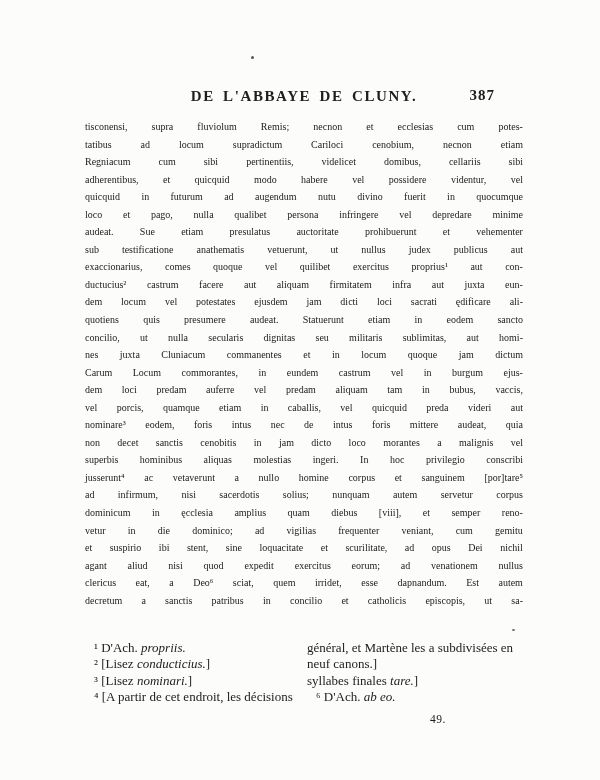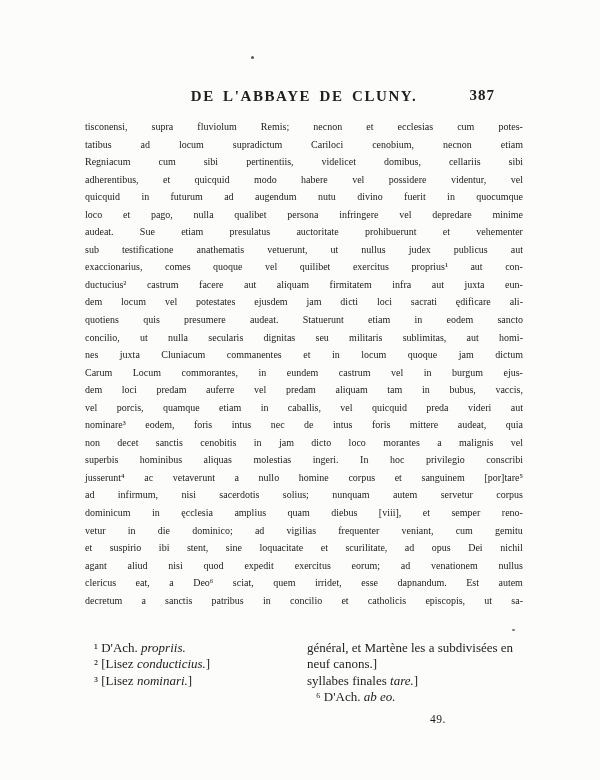--- a/index.html
+++ b/index.html
@@ -423,20 +423,21 @@
         <span>ut</span>
         <span>sa-</span>
       </div>
   </main>
 
   <section class="footnotes">
     <div class="fn-col">
       <div class="fn-line ind"><span>¹ D'Ach. </span><span class="it">propriis.</span><span></span></div>
       <div class="fn-line ind"><span>² [Lisez </span><span class="it">conducticius.</span><span>]</span></div>
       <div class="fn-line ind"><span>³ [Lisez </span><span class="it">nominari.</span><span>]</span></div>
+      <div class="fn-line ind"><span>⁴ [A partir de cet endroit, les décisions</span><span class="it"></span><span></span></div>
     </div>
     <div class="fn-col right">
       <div class="fn-line"><span>général, et Martène les a subdivisées en</span><span class="it"></span><span></span></div>
       <div class="fn-line"><span>neuf canons.]</span><span class="it"></span><span></span></div>
       <div class="fn-line"><span>syllabes finales </span><span class="it">tare.</span><span>]</span></div>
       <div class="fn-line ind"><span>⁶ D'Ach. </span><span class="it">ab eo.</span><span></span></div>
     </div>
   </section>
 
   <div class="signature">49.</div>

